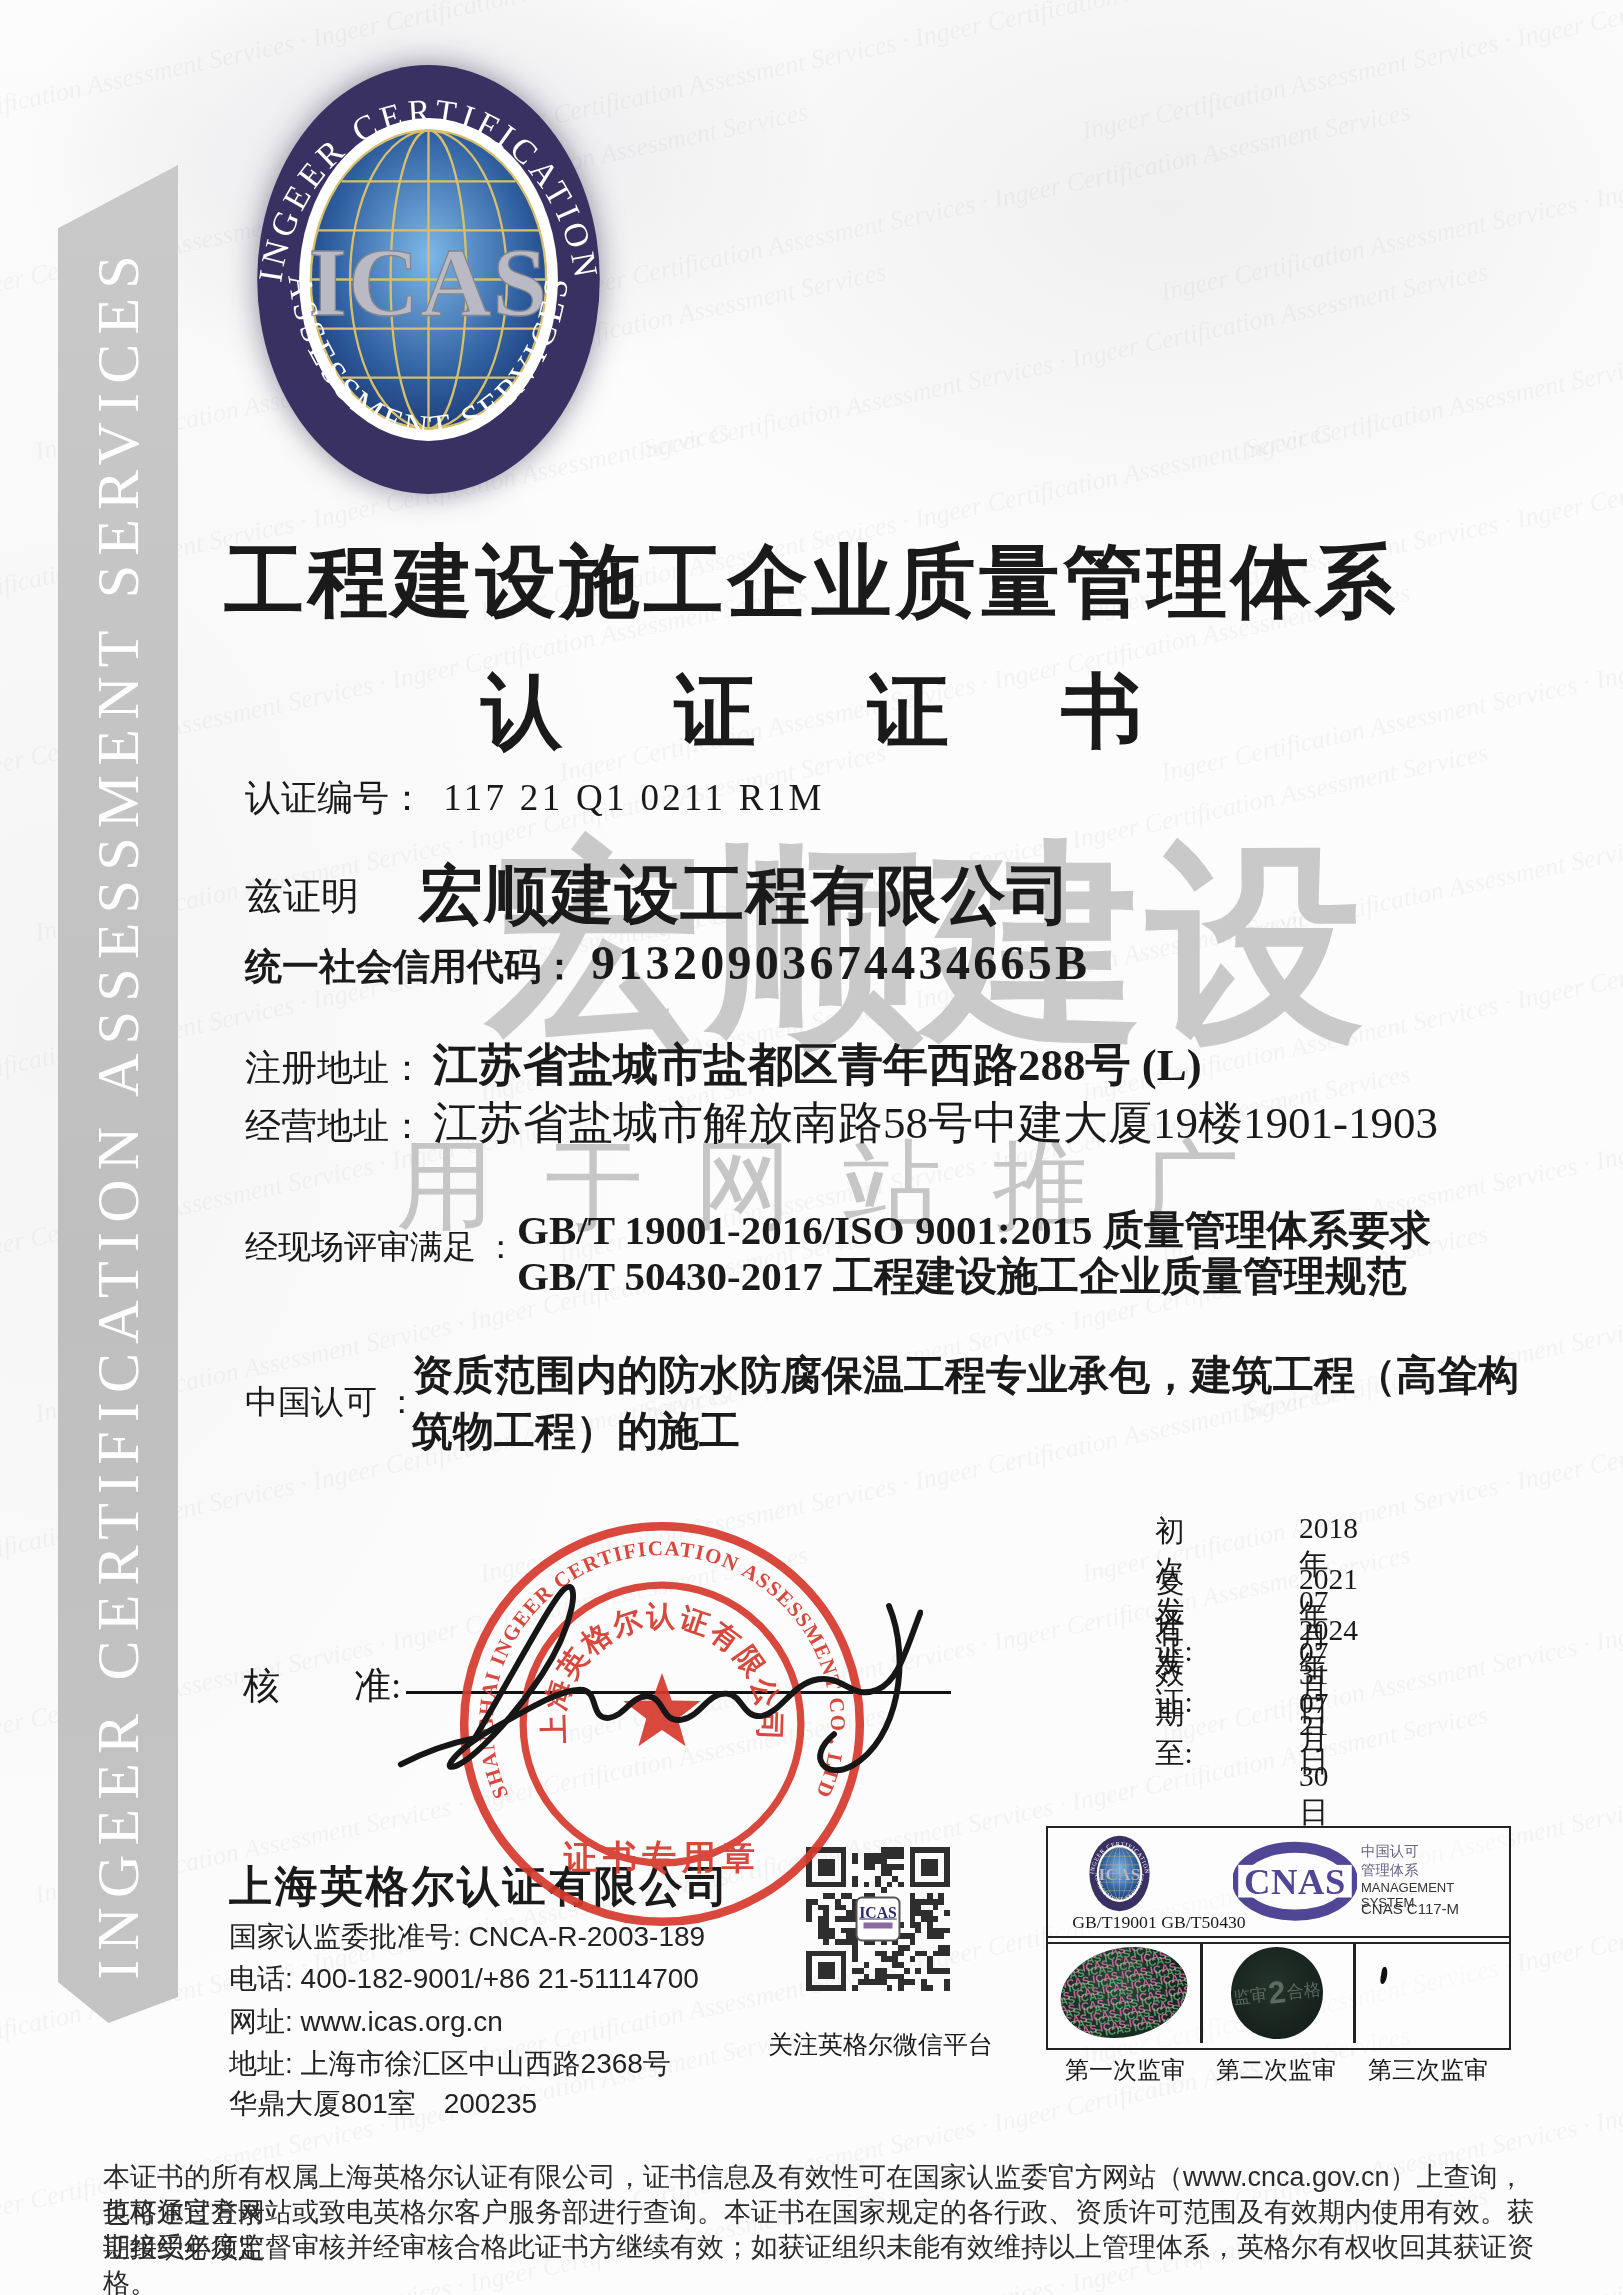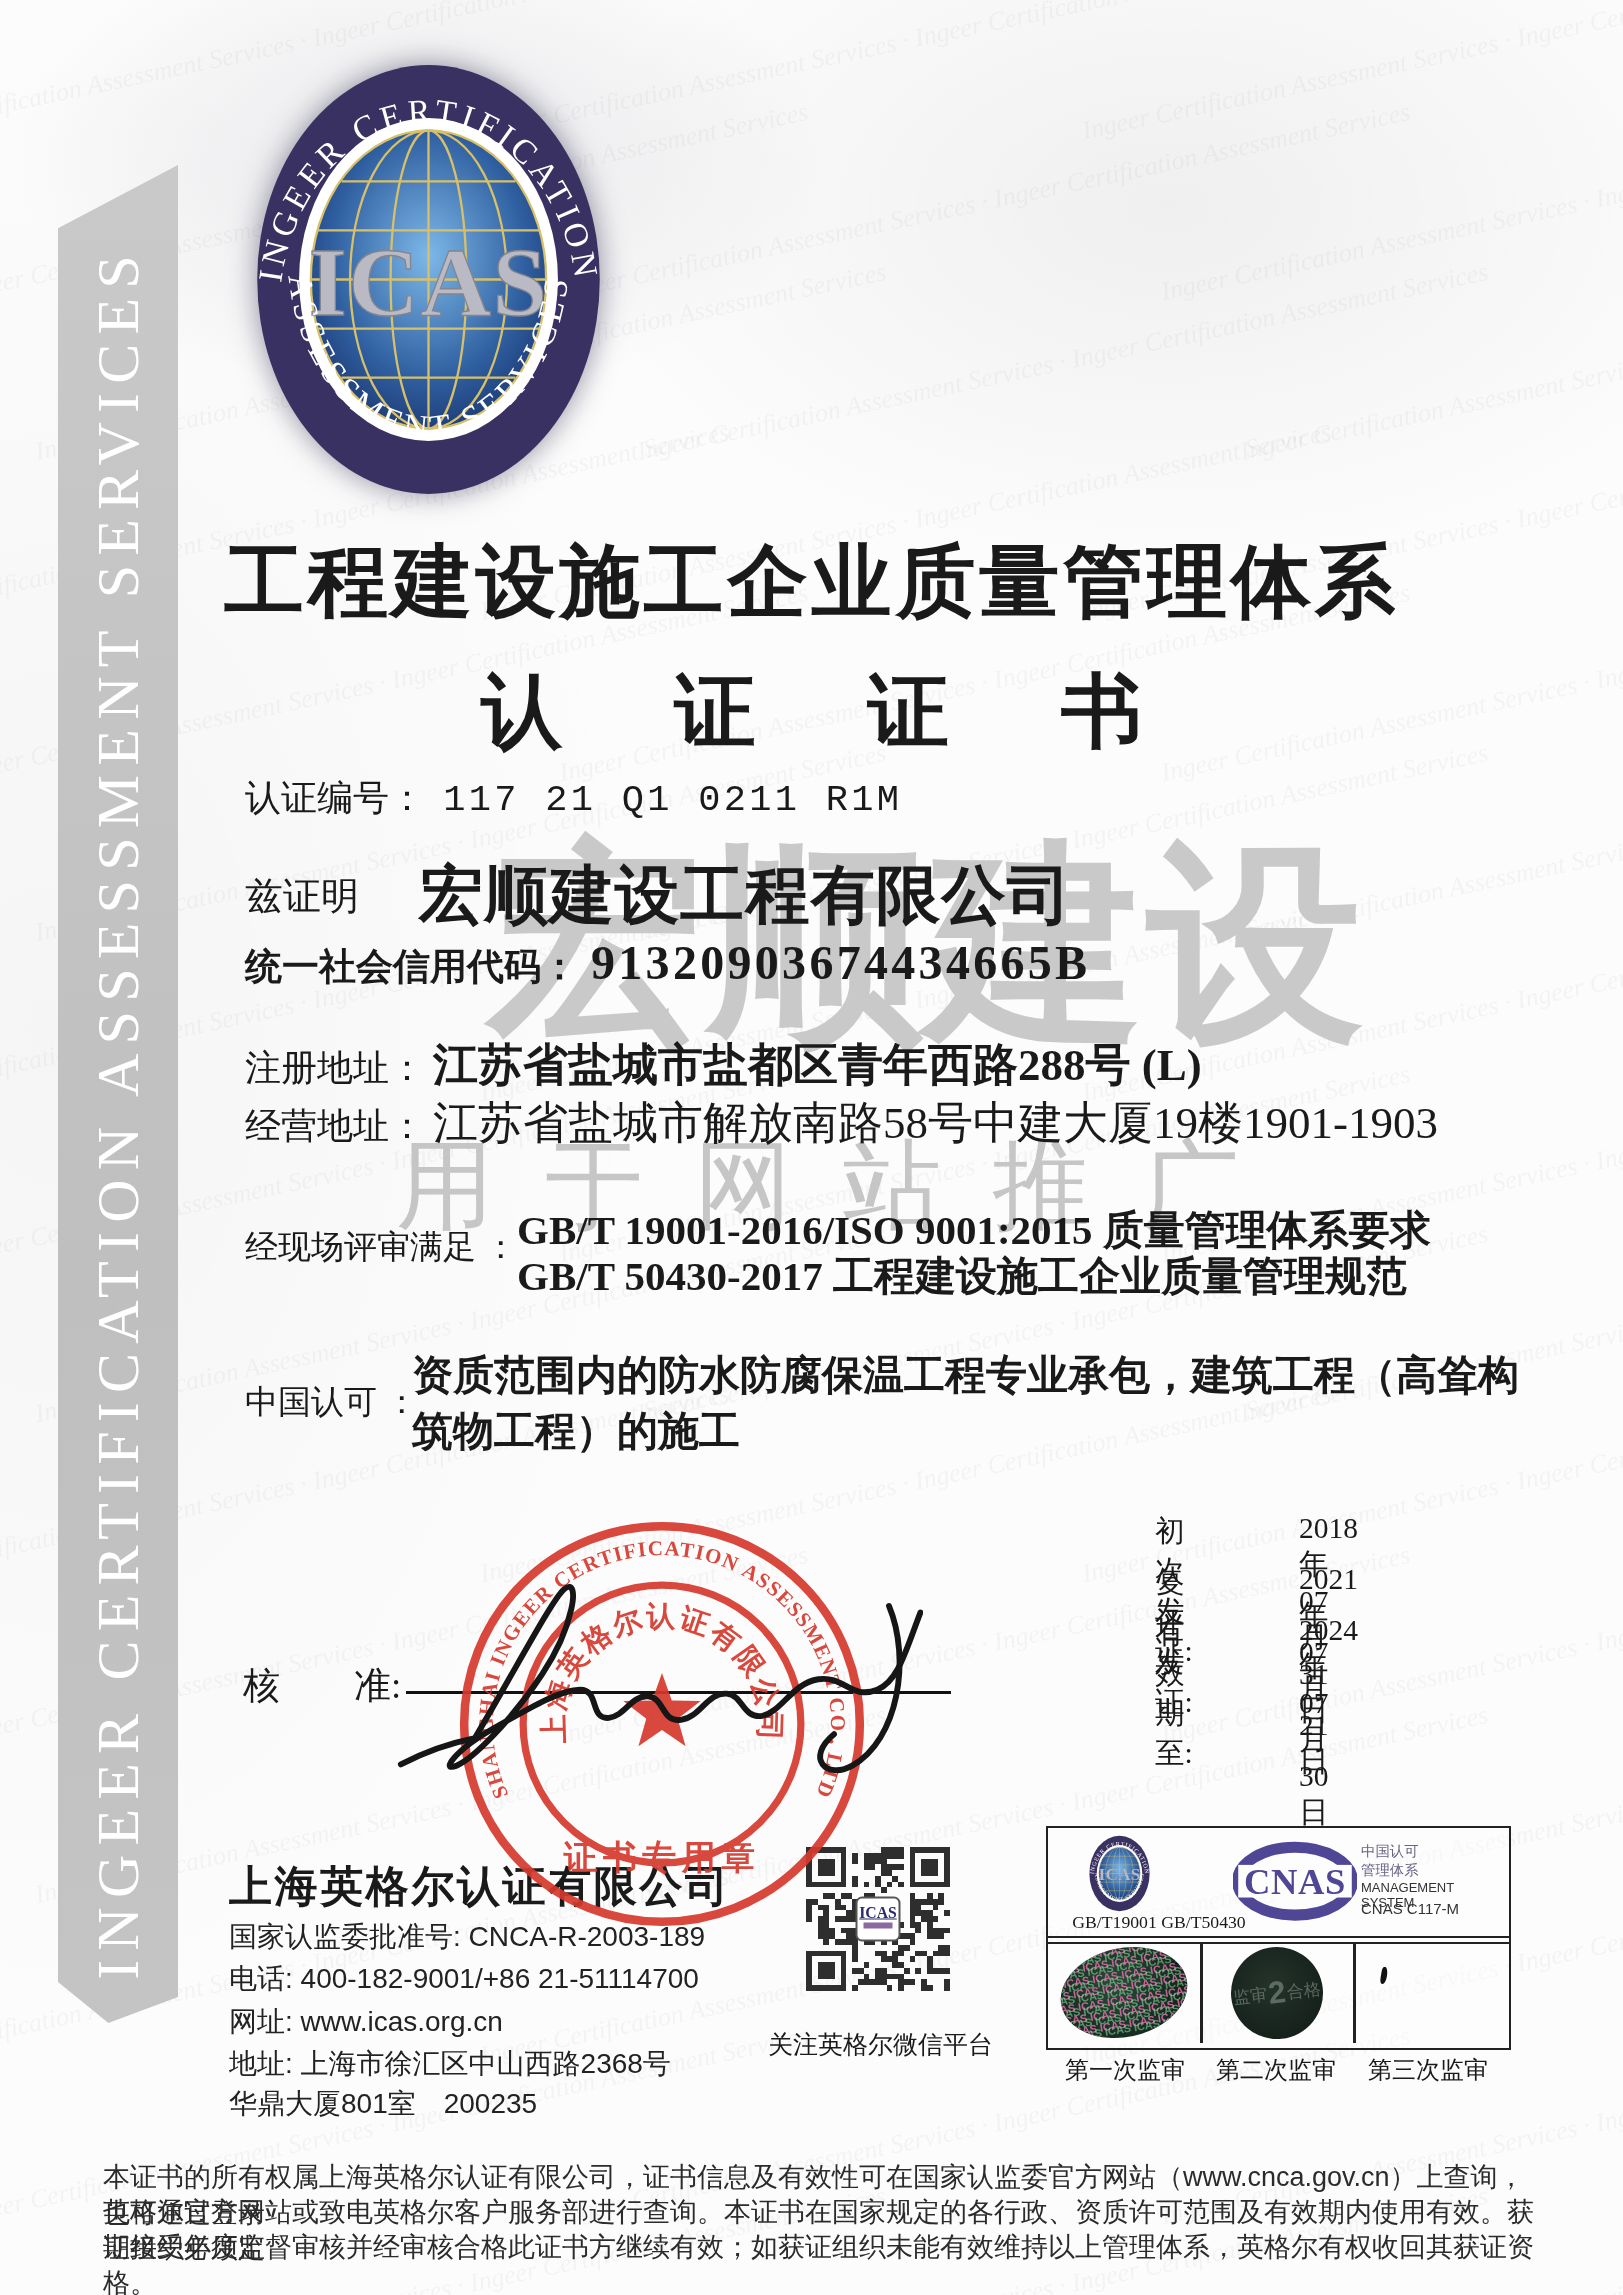--- a/index.html
+++ b/index.html
@@ -26,21 +26,21 @@
   #wm-promo{left:396px;top:1121px;font-size:98px;color:#bdbdbd;letter-spacing:51px;opacity:.85;}
   .z{z-index:4;}
   
   #logo{left:252px;top:60px;width:353px;height:439px;z-index:4;filter:drop-shadow(0 0 14.4px rgba(35,35,70,.5));}
   #logo-mini{z-index:5;}
   
   .title1{left:0;top:529px;width:1623px;text-align:center;font-size:80px;font-weight:bold;letter-spacing:3.9px;}
   .title2{left:0;top:658px;width:1623px;text-align:center;font-size:81px;font-weight:bold;letter-spacing:46px;text-indent:46px;}
   
   #row-certno{left:245px;top:774px;font-size:36px;}
-  #row-certno .code{font-family:Liberation Mono, monospace;font-size:37px;letter-spacing:3.3px;margin-left:18.3px;}
+  #row-certno .code{font-family:Liberation Serif, serif;font-size:37px;letter-spacing:3.3px;margin-left:18.3px;}
   #certify-lbl{left:245px;top:871px;font-size:38px;}
   #company{left:419px;top:852px;font-size:64px;font-weight:bold;letter-spacing:1.3px;}
   #credit{left:245px;top:935px;font-size:37px;font-weight:bold;}
   #credit .code{font-size:48px;font-weight:bold;letter-spacing:3.3px;margin-left:13px;}
   #reg-row{left:245px;top:1035px;font-size:36px;}
   #reg-row .v{font-size:45px;font-weight:bold;margin-left:7.9px;}
   #biz-row{left:245px;top:1093px;font-size:36px;}
   #biz-row .v{font-size:45px;font-weight:normal;margin-left:7.9px;}
   #std-lbl{left:245px;top:1225px;font-size:33px;}
   #std1{left:517px;top:1203px;font-size:41px;font-weight:bold;}

